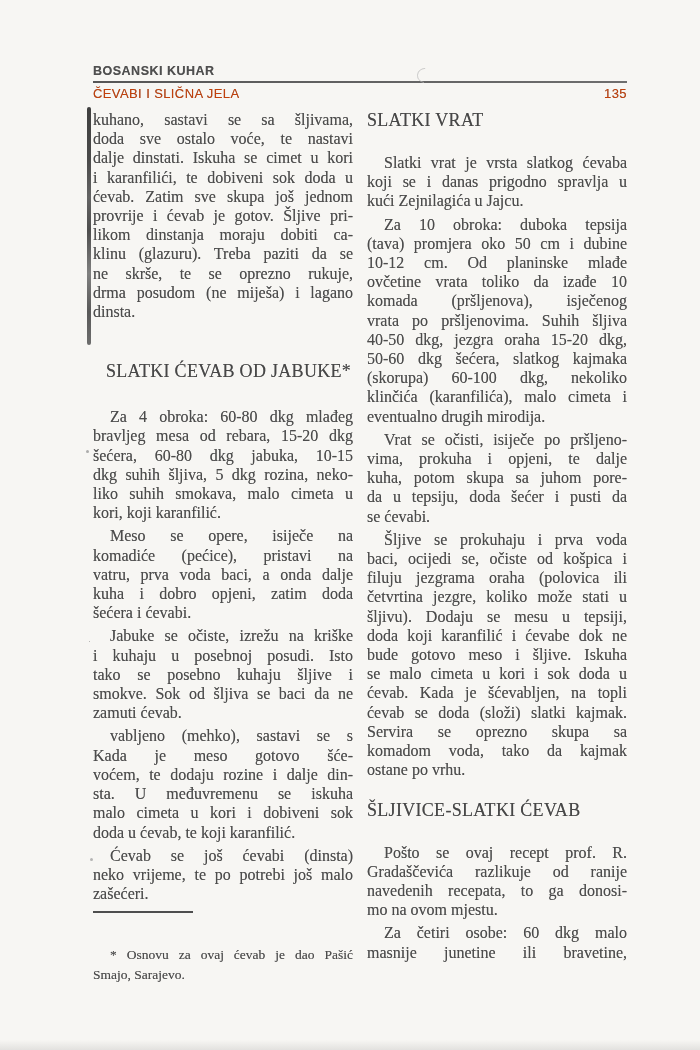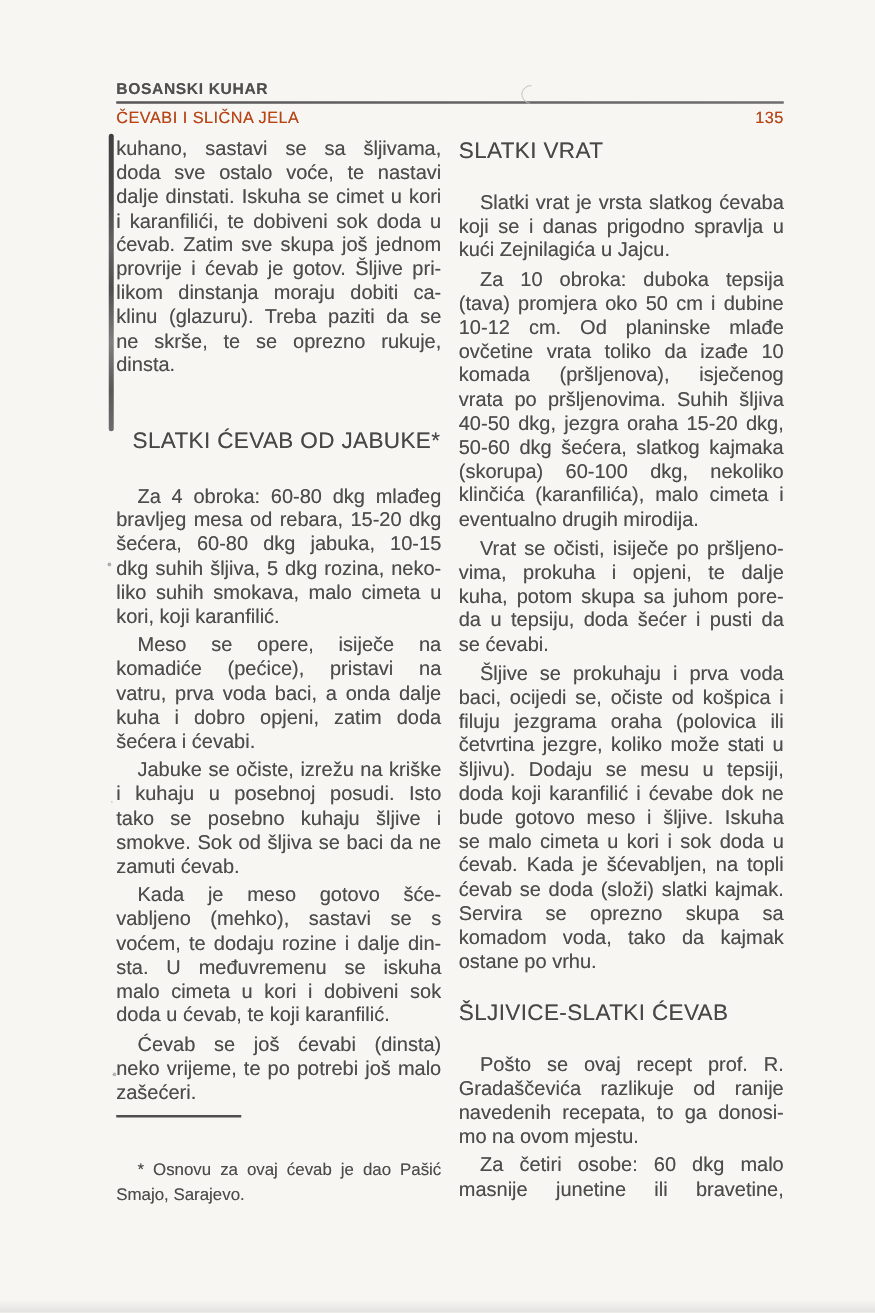--- a/index.html
+++ b/index.html
@@ -43,21 +43,21 @@
     border:1.5px solid #bcbcbc; border-right-color:transparent; border-bottom-color:transparent;
     border-radius:50%; transform:rotate(-40deg); opacity:.7;
   }
   .specks {
     position:absolute; left:86px; top:450px; width:3px; height:3px;
     background:#9a9a9a; border-radius:50%; opacity:.8;
     box-shadow: 2px 190px 0 -1px #8f8f8f, 4px 408px 0 0 #a5a5a5;
   }
 
   
-  .columns { position:absolute; left:93px; top:110px; width:534px; display:flex; gap:14px; }
+  .columns { position:absolute; left:93px; top:110px; width:534px; display:flex; gap:14px;font-family:Liberation Serif, serif; }
   .col { width:260px; flex:0 0 260px; }
 
   .para {
     font-size:16px; line-height:19.2px; margin:0 0 4px;
     color:#4c4c4c; text-shadow:0 0 .5px rgba(76,76,76,.55);
   }
   .tline { text-align:justify; text-align-last:justify; }
   .para:not(.justify-last) .tline:last-child { text-align-last:left; }
   .para.indent .tline:first-child { text-indent:17px; }
 
@@ -97,20 +97,21 @@
       <div class="para">
           <div class="tline">kuhano, sastavi se sa šljivama,</div>
           <div class="tline">doda sve ostalo voće, te nastavi</div>
           <div class="tline">dalje dinstati. Iskuha se cimet u kori</div>
           <div class="tline">i karanfilići, te dobiveni sok doda u</div>
           <div class="tline">ćevab. Zatim sve skupa još jednom</div>
           <div class="tline">provrije i ćevab je gotov. Šljive pri-</div>
           <div class="tline">likom dinstanja moraju dobiti ca-</div>
           <div class="tline">klinu (glazuru). Treba paziti da se</div>
           <div class="tline">ne skrše, te se oprezno rukuje,</div>
+          <div class="tline">drma posudom (ne miješa) i lagano</div>
           <div class="tline">dinsta.</div>
         </div>
 
       <h2 class="recipe-title apple-title">SLATKI ĆEVAB OD JABUKE*</h2>
 
       <div class="para indent">
           <div class="tline">Za 4 obroka: 60-80 dkg mlađeg</div>
           <div class="tline">bravljeg mesa od rebara, 15-20 dkg</div>
           <div class="tline">šećera, 60-80 dkg jabuka, 10-15</div>
           <div class="tline">dkg suhih šljiva, 5 dkg rozina, neko-</div>
@@ -125,22 +126,22 @@
           <div class="tline">šećera i ćevabi.</div>
         </div>
       <div class="para indent">
           <div class="tline">Jabuke se očiste, izrežu na kriške</div>
           <div class="tline">i kuhaju u posebnoj posudi. Isto</div>
           <div class="tline">tako se posebno kuhaju šljive i</div>
           <div class="tline">smokve. Sok od šljiva se baci da ne</div>
           <div class="tline">zamuti ćevab.</div>
         </div>
       <div class="para indent">
+          <div class="tline">vabljeno (mehko), sastavi se s</div>
           <div class="tline">Kada je meso gotovo šće-</div>
-          <div class="tline">vabljeno (mehko), sastavi se s</div>
           <div class="tline">voćem, te dodaju rozine i dalje din-</div>
           <div class="tline">sta. U međuvremenu se iskuha</div>
           <div class="tline">malo cimeta u kori i dobiveni sok</div>
           <div class="tline">doda u ćevab, te koji karanfilić.</div>
         </div>
       <div class="para indent">
           <div class="tline">Ćevab se još ćevabi (dinsta)</div>
           <div class="tline">neko vrijeme, te po potrebi još malo</div>
           <div class="tline">zašećeri.</div>
         </div>

